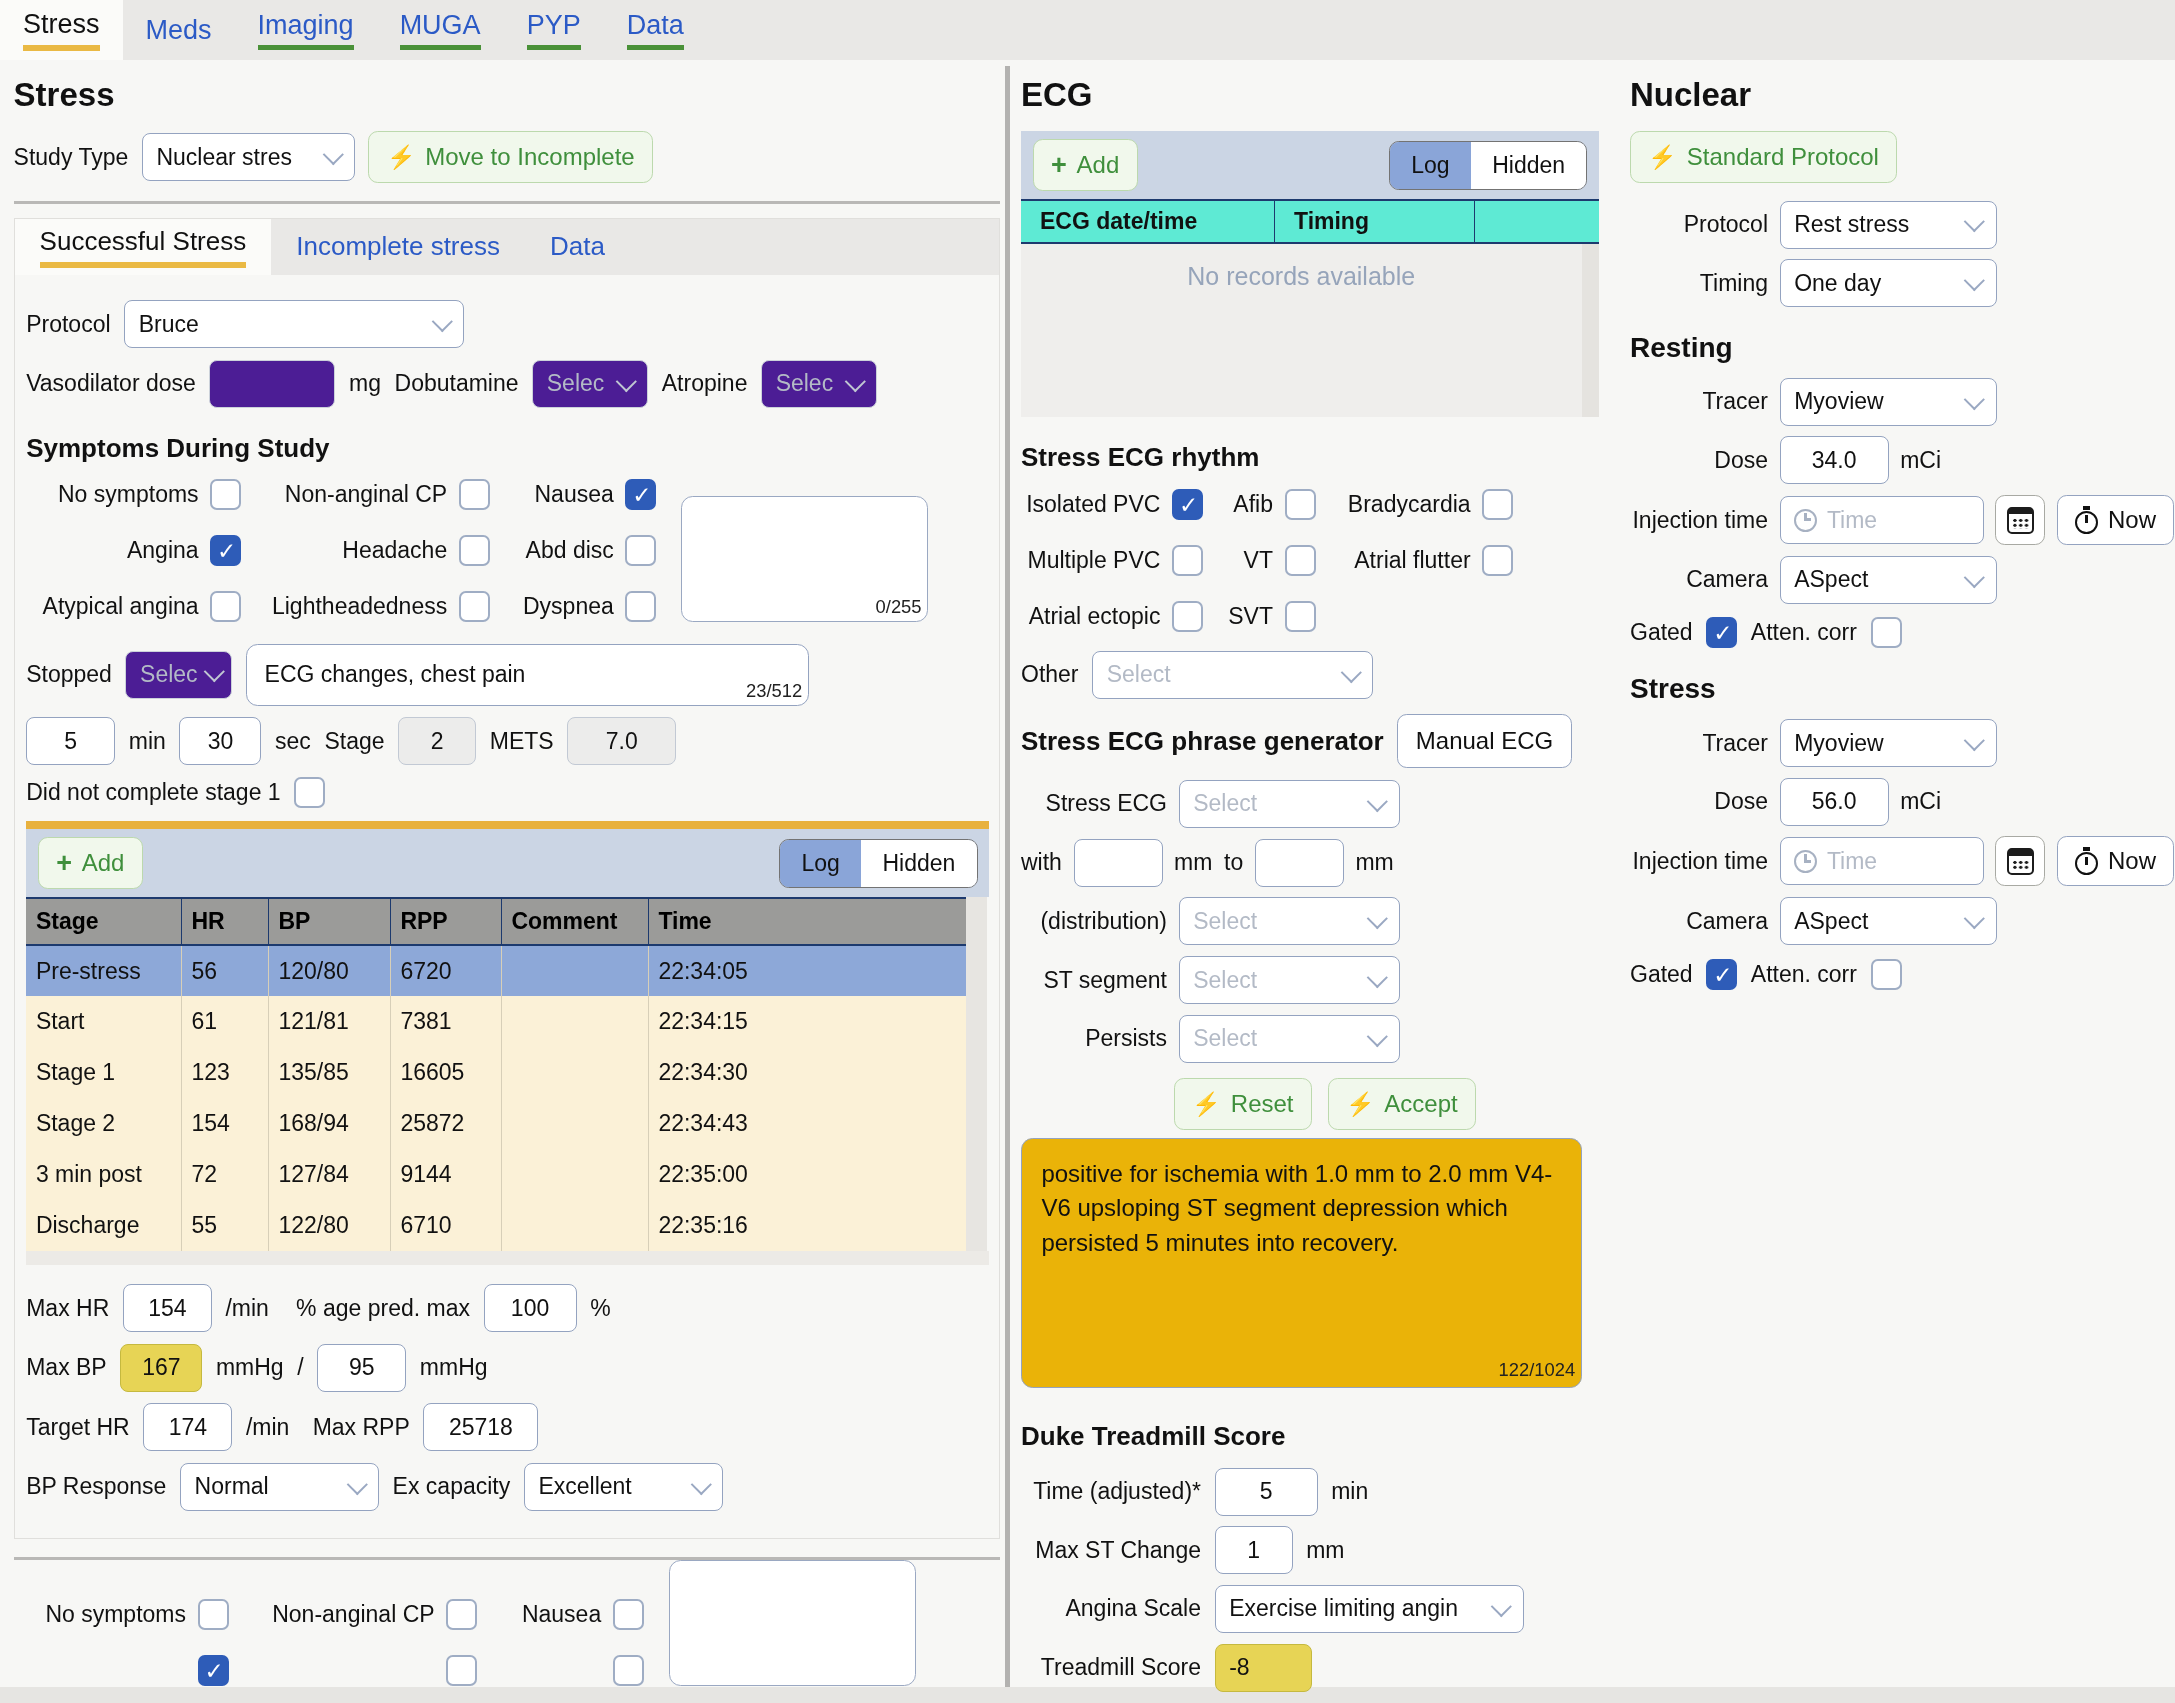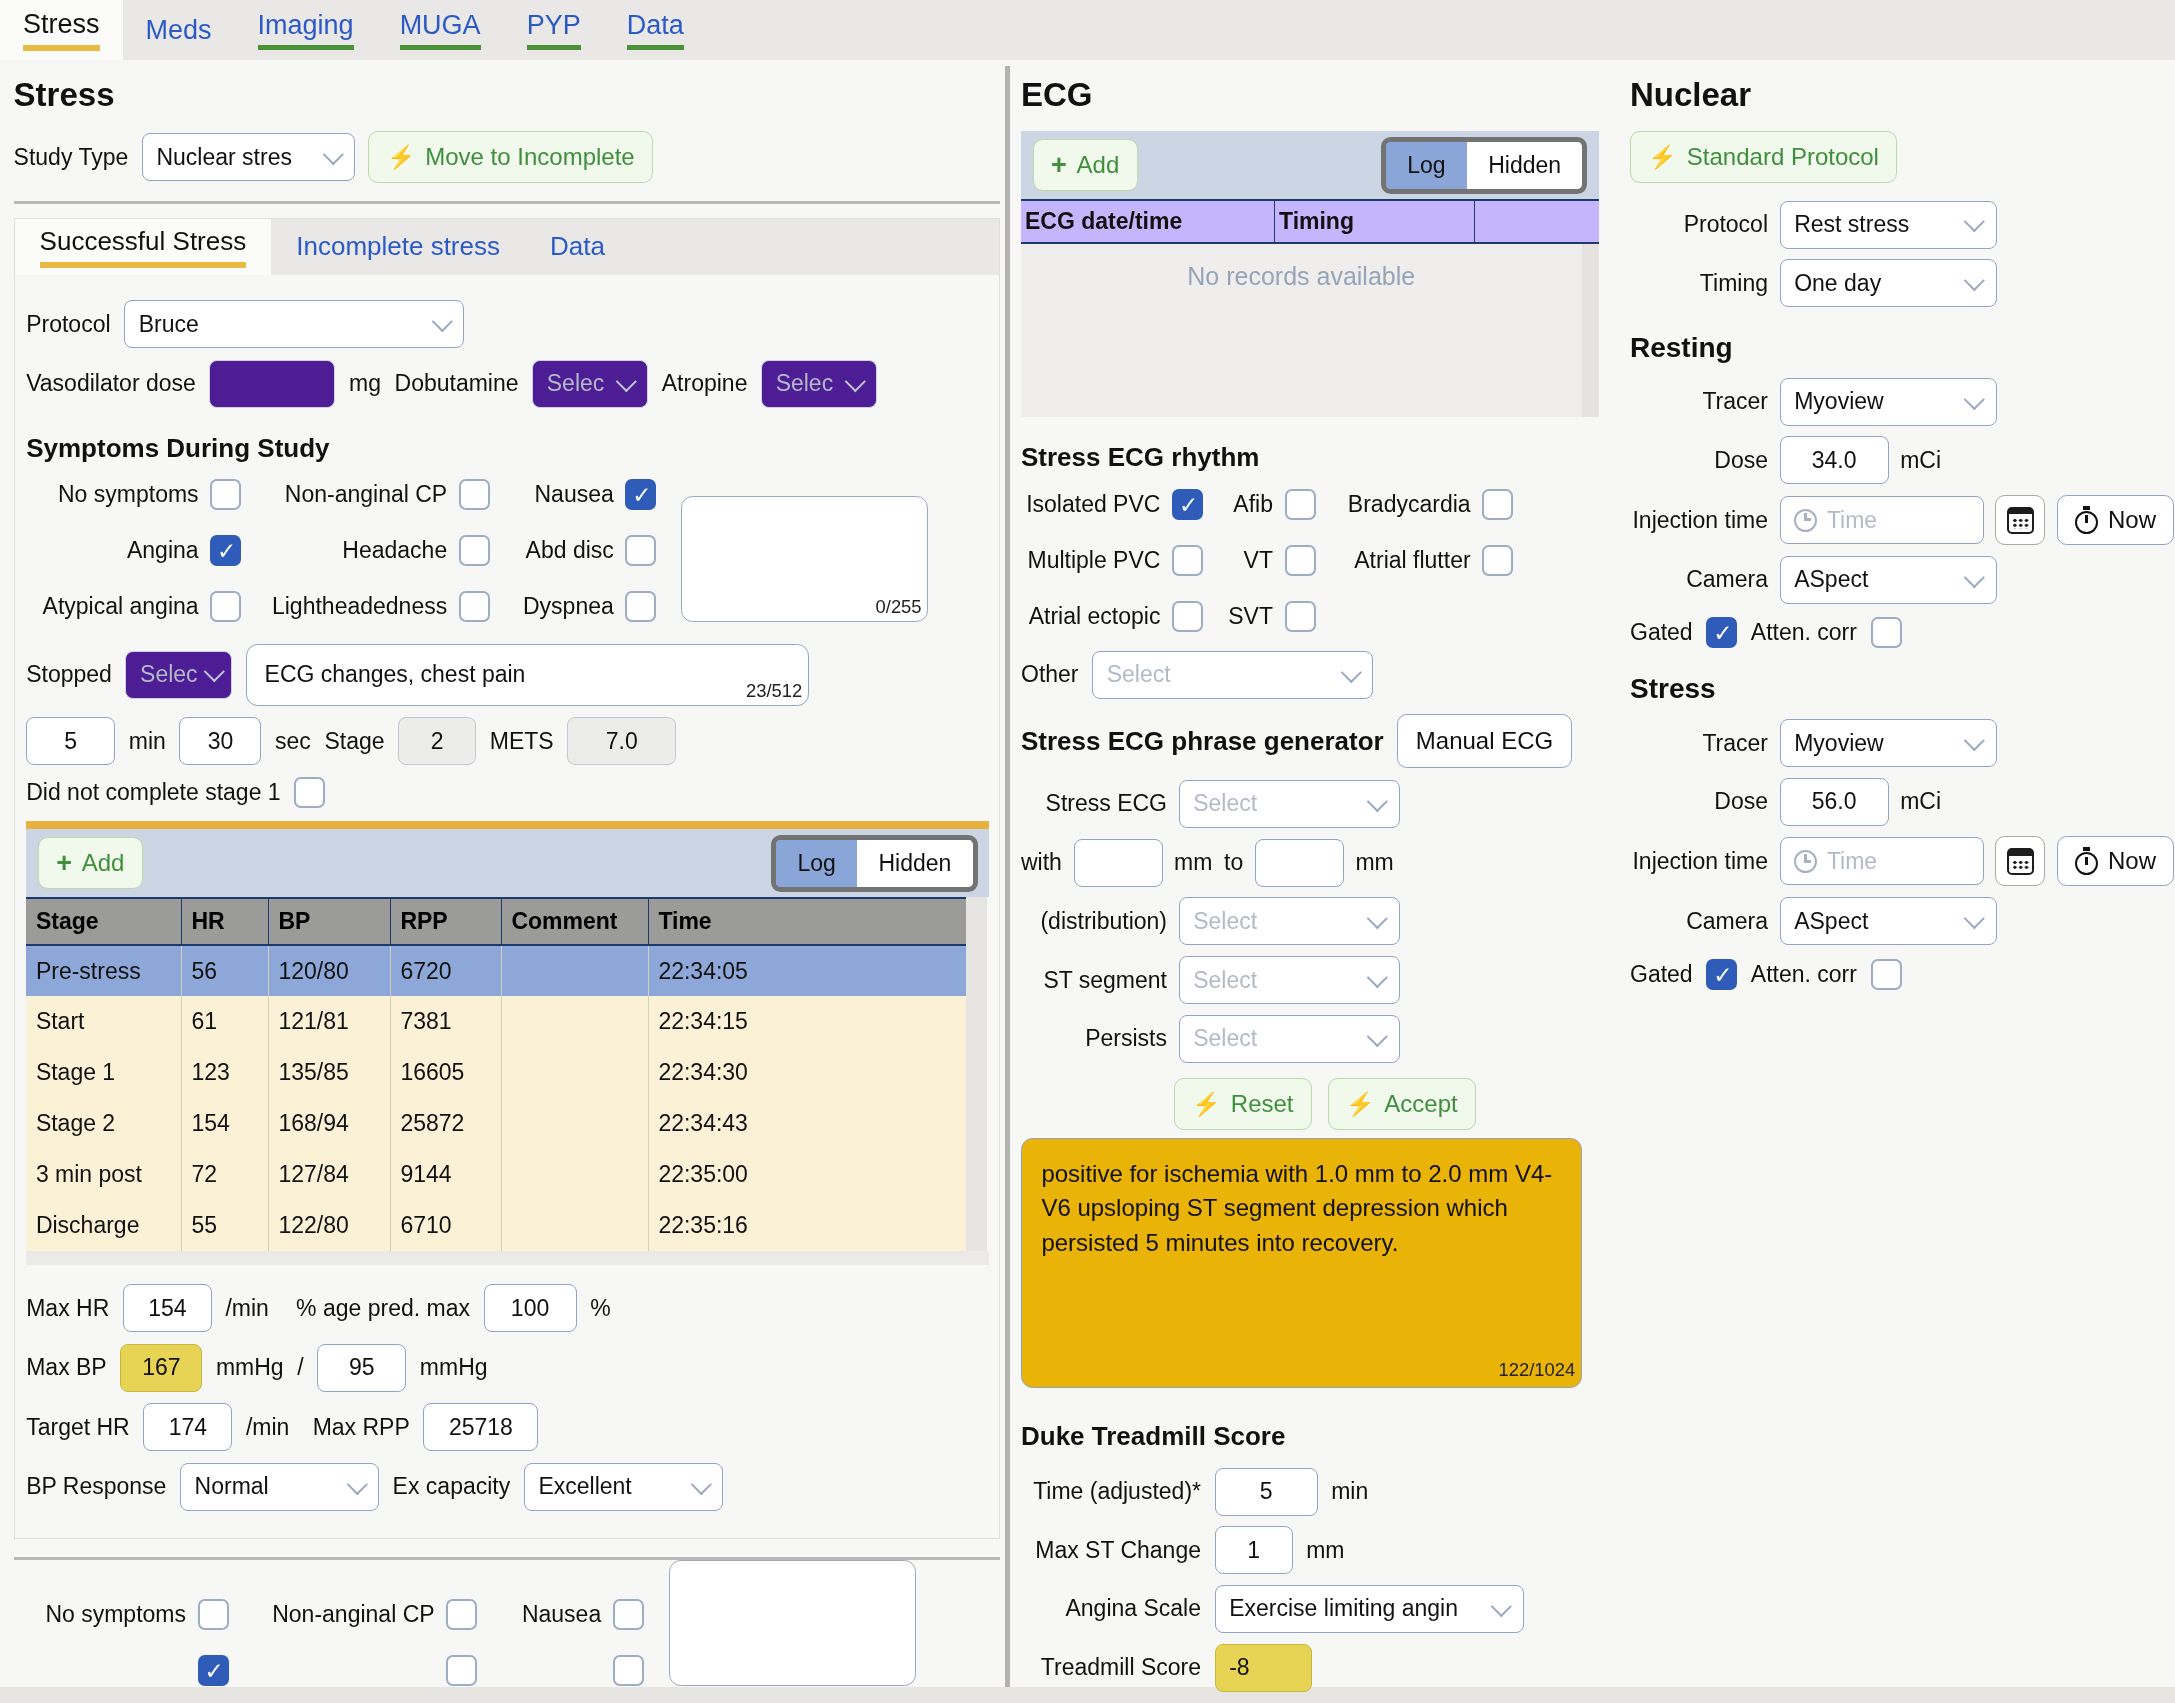--- a/index.html
+++ b/index.html
@@ -61,37 +61,37 @@
   .notebox{position:relative;width:245px;height:124px;border:1.9px solid #9aa8c2;border-radius:11.6px;background:#fff;}
   .counter{position:absolute;right:5.8px;bottom:2.9px;font-size:18.4px;color:#222;}
   
   .notefield{position:relative;box-sizing:border-box;width:563px;height:62px;border:1.9px solid #94a3c0;
     border-radius:11.6px;background:#fff;display:flex;align-items:center;padding:0 17.5px;font-size:23px;}
   .bignote{position:relative;box-sizing:border-box;width:561px;height:250px;border:1.9px solid #94a3c0;
     border-radius:11.6px;background:#eab308;padding:17.5px 19.4px;font-size:24px;line-height:1.45;}
   
   .vt-orange{height:7.8px;background:#e8b13e;width:963px;}
   .toolbar{box-sizing:border-box;height:68px;background:#cbd5e4;display:flex;align-items:center;padding:0 11.6px;}
-  .toggle{margin-left:auto;display:flex;border-radius:9.7px;overflow:hidden;border:5px solid #737373;}
+  .toggle{margin-left:auto;display:flex;border-radius:9.7px;overflow:hidden;border:1px solid #737373;}
   .seg{height:47px;display:flex;align-items:center;padding:0 21.3px;font-size:23px;cursor:pointer;}
   .seg.on{background:#8aa5d8;}
   .seg.off{background:#fff;}
   .vt-flex{display:flex;}
   .vt-scroll{width:21.3px;background:#e7e5e1;}
   table.vt{border-collapse:collapse;table-layout:fixed;width:941px;font-size:23px;background:#fbf1d7;}
   table.vt th{box-sizing:border-box;background:#9b9b99;color:#000;text-align:left;font-weight:700;height:47px;
     padding:0 9.7px;border-right:1.9px solid #1d3a6e;border-top:2.9px solid #1d3a6e;border-bottom:2.9px solid #1d3a6e;}
   table.vt th:last-child{border-right:none;}
   table.vt td{box-sizing:border-box;height:51px;padding:0 9.7px;border-right:1px solid rgba(0,0,0,0.14);overflow:hidden;}
   table.vt td:last-child{border-right:none;}
   table.vt tr.on td{background:#8da8d8;}
   .vt-bottom{height:13.6px;background:#eceae6;width:963px;}
   
-  .eth{box-sizing:border-box;height:45px;background:#c4b5fd;border-top:2.9px solid #1d3a6e;border-bottom:2.9px solid #1d3a6e;
-    border-right:1.9px solid #1d3a6e;display:flex;align-items:center;padding:0 4px;font-weight:700;font-size:23px;}
+  .eth{box-sizing:border-box;height:45px;background:#5eead4;border-top:2.9px solid #1d3a6e;border-bottom:2.9px solid #1d3a6e;
+    border-right:1.9px solid #1d3a6e;display:flex;align-items:center;padding:0 19px;font-weight:700;font-size:23px;}
   .eth:last-child{border-right:none;}
   .ecg-empty{position:relative;height:173px;background:#efeeec;font-size:25px;color:#96a4ba;}
   .ecg-empty .txt{display:block;text-align:center;padding-top:17.5px;padding-right:17.5px;}
   .ecg-vscroll{position:absolute;right:0;top:0;bottom:0;width:17.5px;background:#e5e3df;}
   
   .rhygrid{display:grid;grid-template-columns:182px 101px 186px;row-gap:25px;column-gap:11.6px;margin-bottom:19.4px;}
   
   .pgrow{display:flex;align-items:center;gap:11.6px;margin:10.7px 0;}
   .pglbl{width:146px;text-align:right;font-size:23px;white-space:nowrap;}
   .pgbtns{display:flex;gap:15.5px;margin:15.5px 0 7.8px 153px;}

